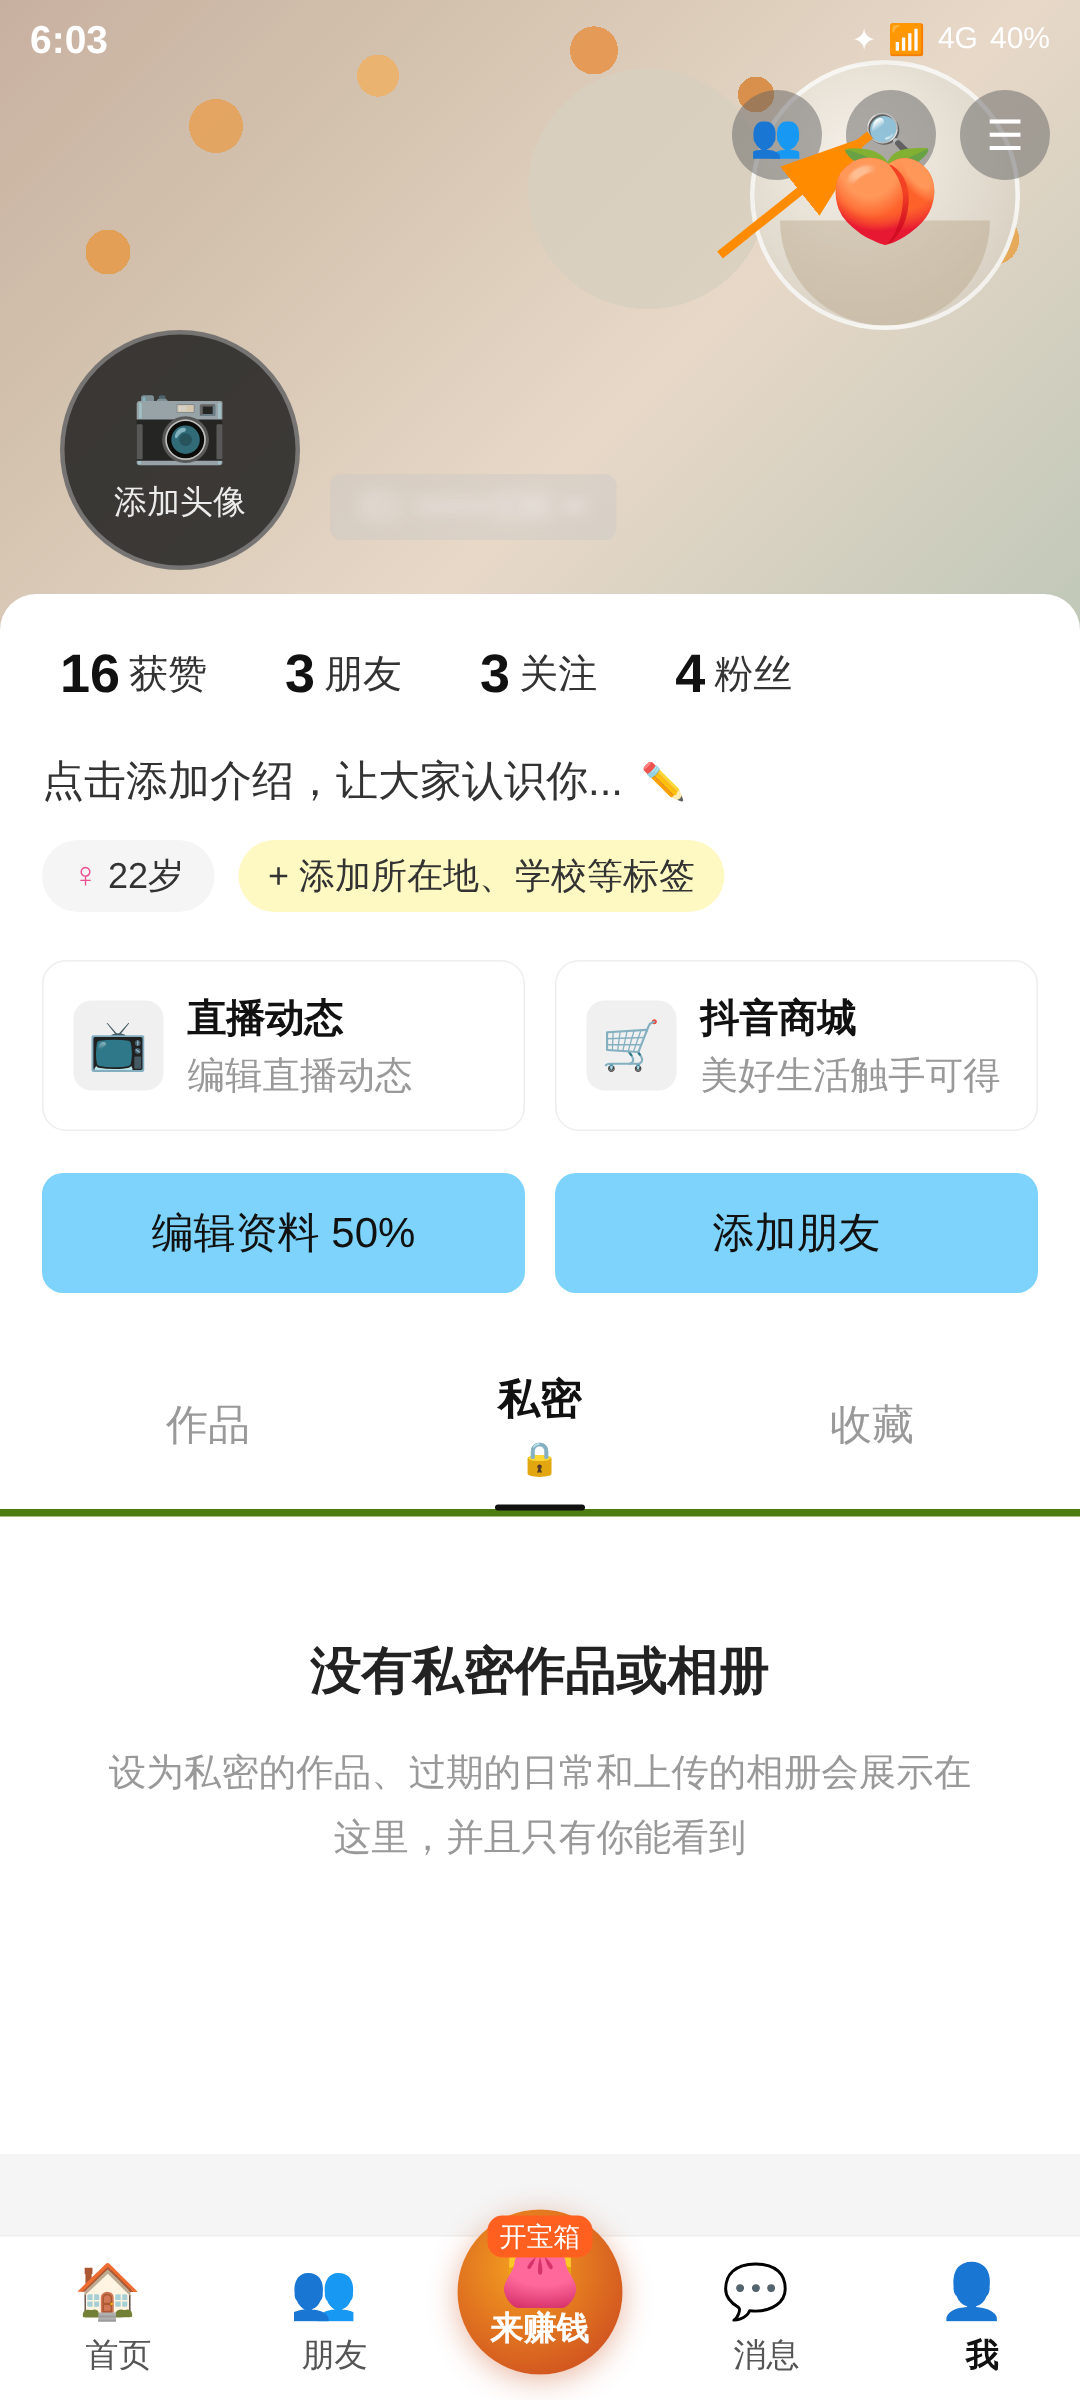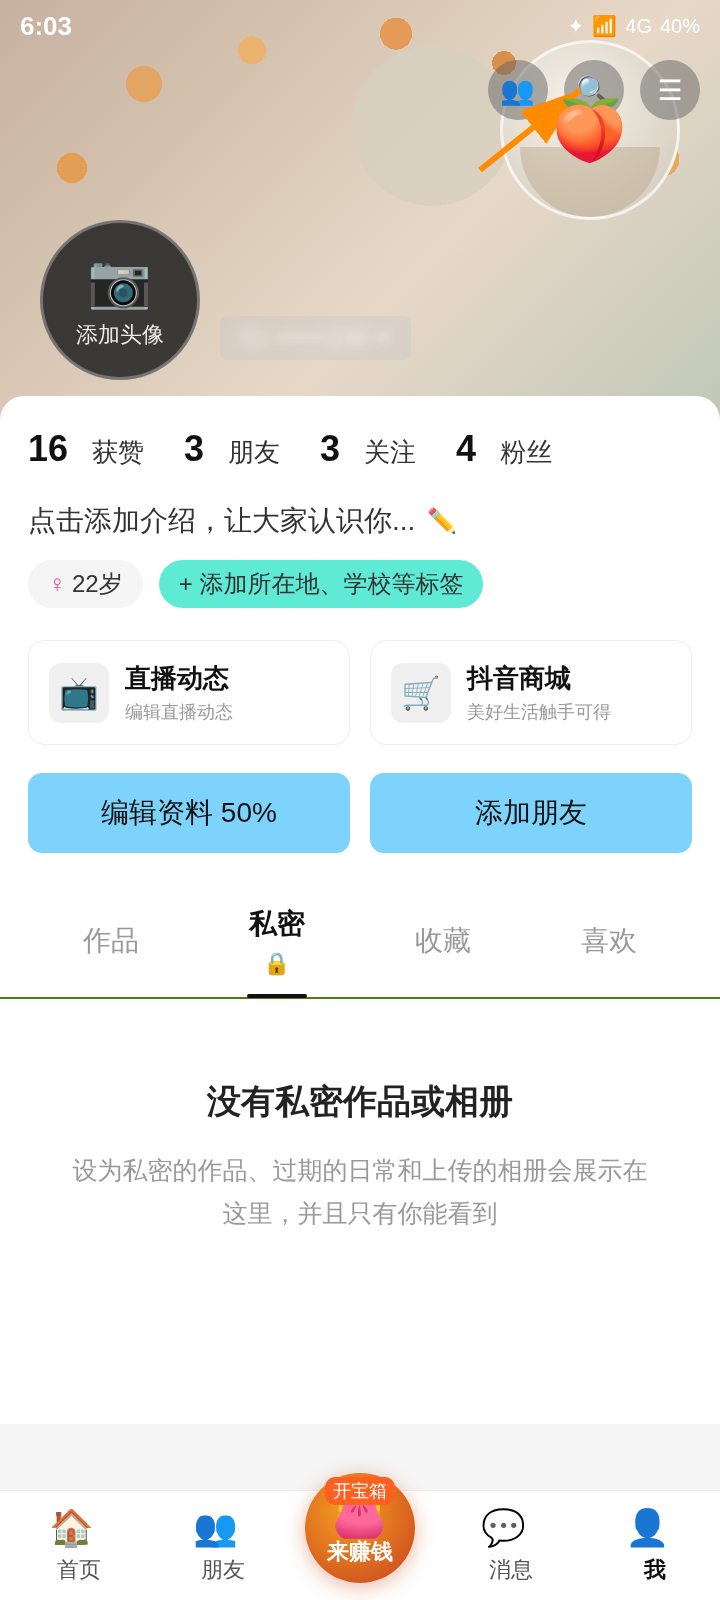--- a/index.html
+++ b/index.html
@@ -177,22 +177,23 @@
     }
 
     
     .stats-row {
       display: flex;
       gap: 40px;
       margin-bottom: 32px;
     }
     .stat-item {
       display: flex;
-      align-items: flex-end;
-      gap: 24px;
+      align-items: center;
+      gap: 6px;
+      margin-left: 12px;
     }
     .stat-num {
       font-size: 36px;
       font-weight: 700;
       color: #111;
     }
     .stat-label {
       font-size: 26px;
       color: #333;
     }
@@ -226,21 +227,21 @@
       background: #f5f5f5;
       border-radius: 30px;
       padding: 8px 20px;
       display: flex;
       align-items: center;
       gap: 6px;
       font-size: 24px;
       color: #333;
     }
     .tag-add {
-      background: #5eead4;
+      background: #fef9c3;
       border-radius: 30px;
       padding: 8px 20px;
       display: flex;
       gap: 6px;
       font-size: 24px;
       color: #333;
       cursor: pointer;
     }
 
     
@@ -272,21 +273,21 @@
       font-size: 32px;
       color: #555;
     }
     .feature-info {}
     .feature-title {
       font-size: 26px;
       font-weight: 600;
       color: #111;
     }
     .feature-sub {
-      font-size: 18px;
+      font-size: 25px;
       color: #999;
       margin-top: 4px;
     }
 
     
     .action-btns {
       display: flex;
       gap: 20px;
       margin-bottom: 32px;
     }
@@ -301,21 +302,21 @@
       color: #111;
       cursor: pointer;
       display: flex;
       align-items: center;
       justify-content: center;
     }
 
     
     .tabs-row {
       display: flex;
-      border-bottom: 2px solid #4d7c0f;
+      border-bottom: 5px solid #4d7c0f;
       margin: 0 -28px;
       padding: 0 28px;
     }
     .tab-item {
       flex: 1;
       text-align: center;
       padding: 20px 0;
       font-size: 28px;
       color: #999;
       cursor: pointer;
@@ -560,23 +561,20 @@
     <div class="tab-item">
       <span>作品</span>
     </div>
     <div class="tab-item active">
       <span>私密</span>
       <span class="lock-icon">🔒</span>
     </div>
     <div class="tab-item">
       <span>收藏</span>
     </div>
-    <div class="tab-item">
-      <span>喜欢</span>
-    </div>
   </div>
 
   <div class="empty-state">
     <div class="empty-title">没有私密作品或相册</div>
     <div class="empty-desc">设为私密的作品、过期的日常和上传的相册会展示在这里，并且只有你能看到</div>
   </div>
 
   <div class="bottom-spacer"></div>
 </div>
 

